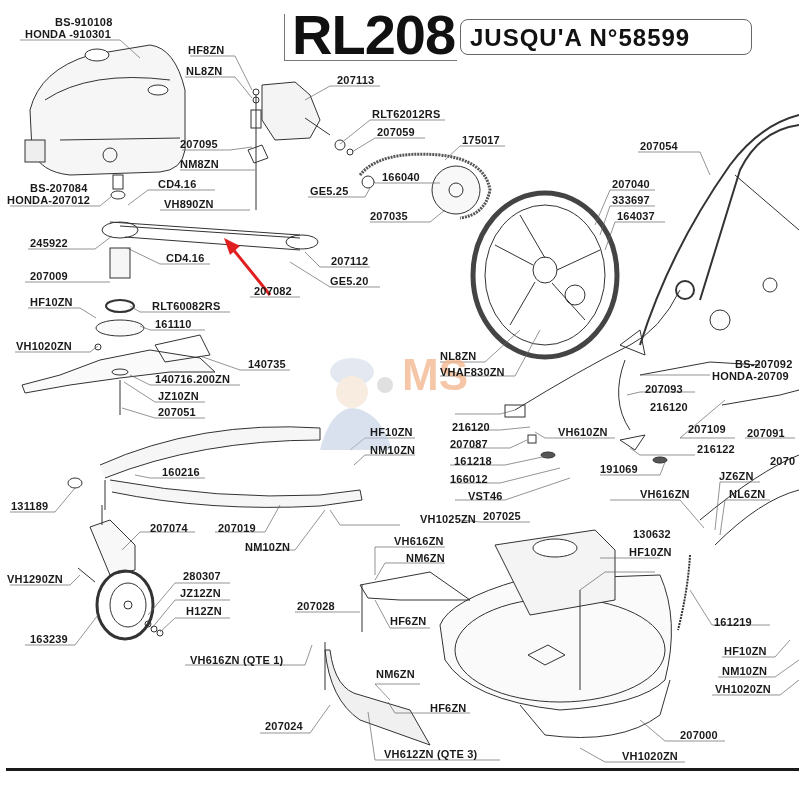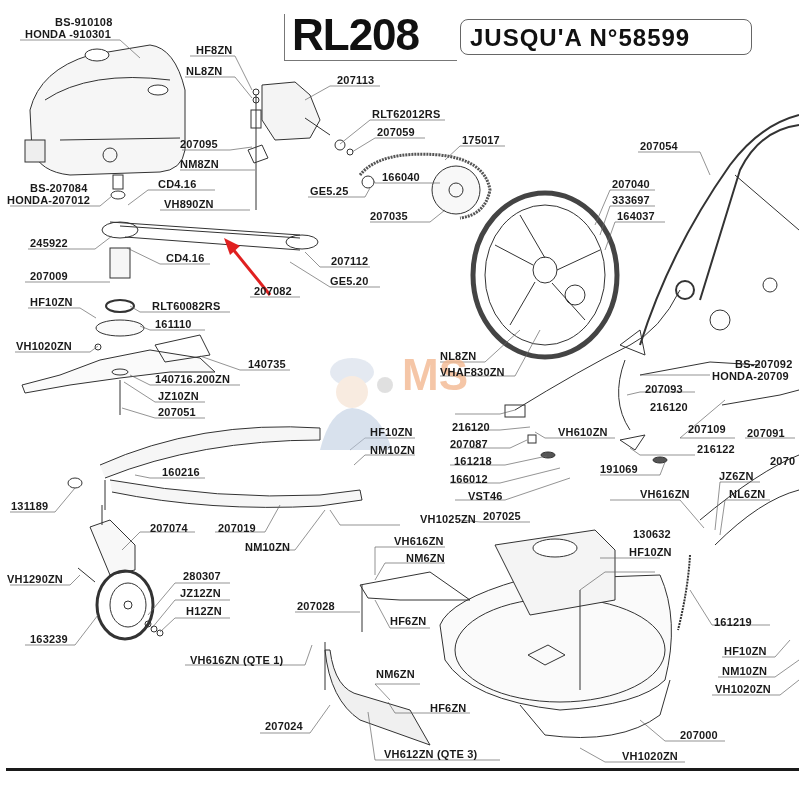--- a/index.html
+++ b/index.html
@@ -1,20 +1,20 @@
 <!DOCTYPE html>
 <html><head>
 <meta charset="utf-8">
 <style>
   html,body{margin:0;padding:0;background:#ffffff;}
   body{width:799px;height:799px;position:relative;overflow:hidden;font-family:"Liberation Sans",sans-serif;}
   #stage{position:absolute;left:0;top:0;width:799px;height:799px;}
   .lbl{position:absolute;font-family:"Liberation Sans",sans-serif;font-weight:bold;font-size:11px;color:#1a1a1a;white-space:nowrap;line-height:12px;letter-spacing:0.2px;}
   .title-box{position:absolute;left:284px;top:14px;width:172px;height:46px;border-left:1px solid #777;border-bottom:1px solid #777;}
-  .title-text{position:absolute;left:292px;top:10px;font-family:"Liberation Sans",sans-serif;font-weight:bold;font-size:44px;line-height:50px;color:#111;letter-spacing:-1px;}
+  .title-text{position:absolute;left:292px;top:10px;font-family:"Liberation Sans",sans-serif;font-weight:bold;font-size:56px;line-height:50px;color:#111;letter-spacing:-1px;}
   .serial-box{position:absolute;left:460px;top:19px;width:290px;height:34px;border:1px solid #666;border-radius:8px;}
   .serial-text{position:absolute;left:470px;top:24px;font-family:"Liberation Sans",sans-serif;font-weight:bold;font-size:24px;line-height:28px;color:#111;letter-spacing:1px;}
   .watermark{position:absolute;left:402px;top:355px;font-family:Liberation Sans, sans-serif;font-weight:bold;font-size:44px;line-height:40px;color:#f2b48a;opacity:0.75;}
   .bottom-rule{position:absolute;left:6px;top:768px;width:793px;height:3px;background:#1a1a1a;}
 </style>
 </head>
 <body>
 
 <svg id="stage" width="799" height="799" viewBox="0 0 799 799" xmlns="http://www.w3.org/2000/svg">
   <g fill="none" stroke="#333" stroke-width="1">
@@ -318,21 +318,21 @@
 <div class="title-text">RL208</div>
 <div class="serial-box"></div>
 <div class="serial-text">JUSQU'A N°58599</div>
 
 <div class="watermark">
   <div>MS</div>
 </div>
 
 <div class="lbl" style="left:55px;top:16px">BS-910108</div>
 <div class="lbl" style="left:25px;top:28px">HONDA -910301</div>
-<div class="lbl" style="left:196px;top:44px">HF8ZN</div>
+<div class="lbl" style="left:188px;top:44px">HF8ZN</div>
 <div class="lbl" style="left:186px;top:65px">NL8ZN</div>
 <div class="lbl" style="left:337px;top:74px">207113</div>
 <div class="lbl" style="left:372px;top:108px">RLT62012RS</div>
 <div class="lbl" style="left:377px;top:126px">207059</div>
 <div class="lbl" style="left:462px;top:134px">175017</div>
 <div class="lbl" style="left:180px;top:138px">207095</div>
 <div class="lbl" style="left:180px;top:158px">NM8ZN</div>
 <div class="lbl" style="left:382px;top:171px">166040</div>
 <div class="lbl" style="left:310px;top:185px">GE5.25</div>
 <div class="lbl" style="left:640px;top:140px">207054</div>

